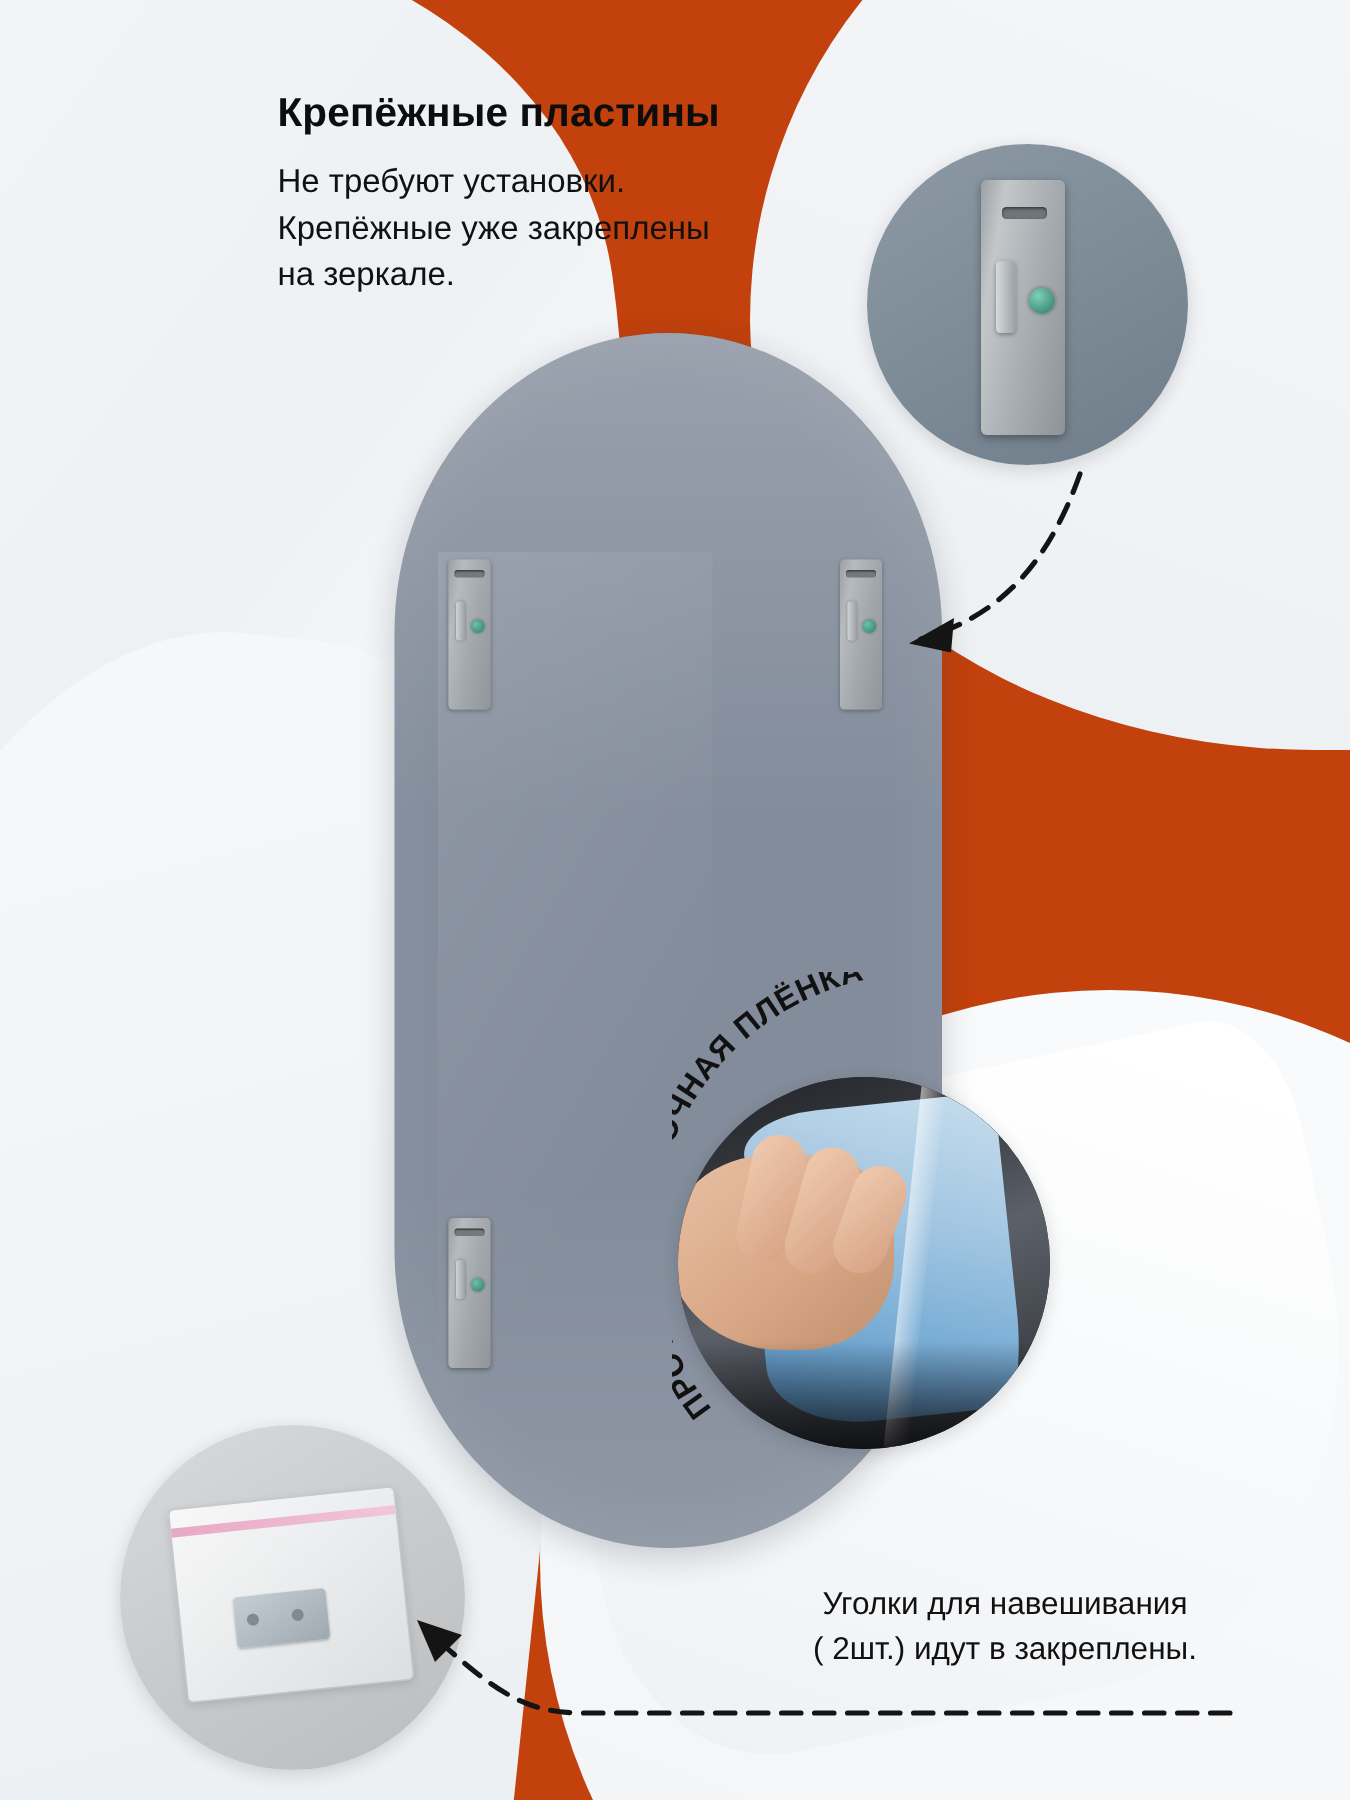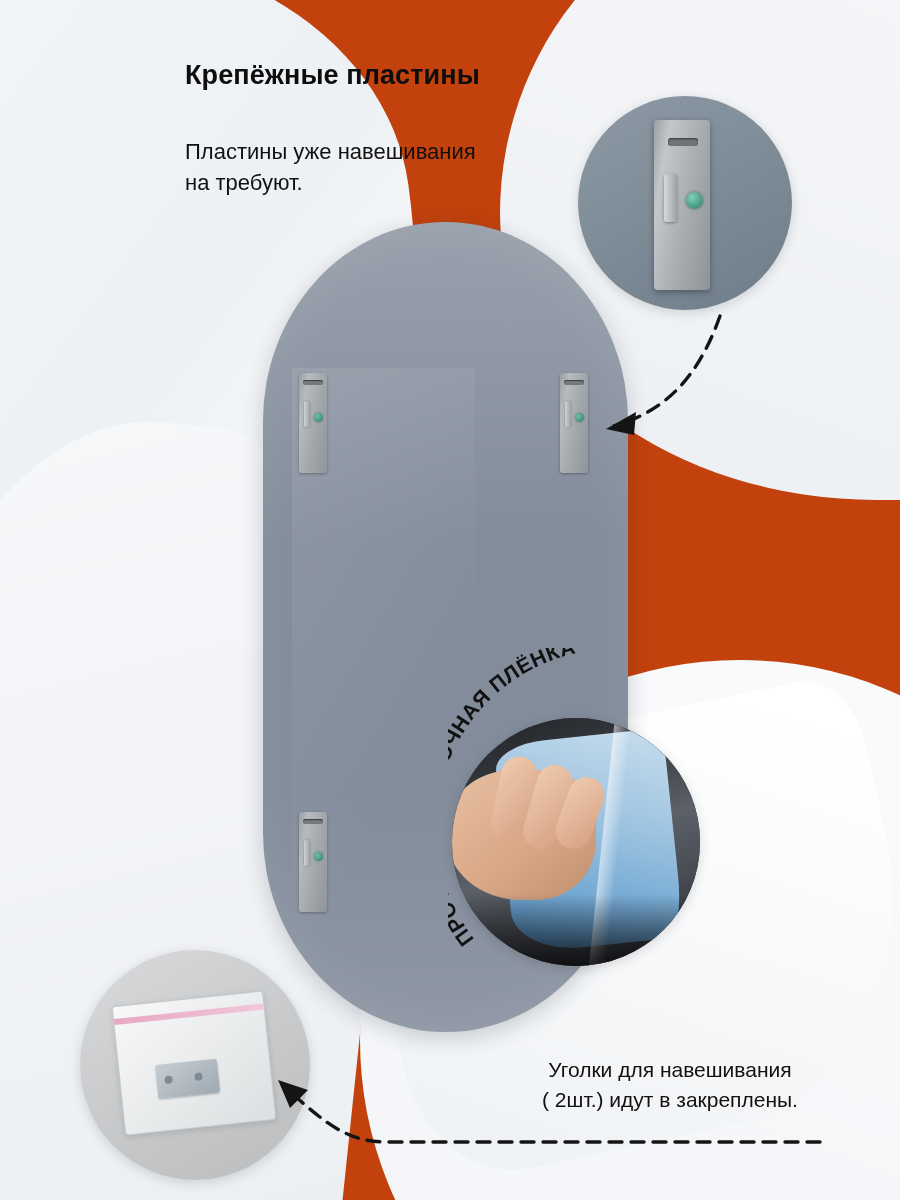--- a/index.html
+++ b/index.html
@@ -397,23 +397,23 @@
 
   <div class="bg-swoosh bg1"></div>
   <div class="bg-swoosh bg2"></div>
   <div class="bg-swoosh bg3"></div>
   <div class="bg-swoosh bg4"></div>
   <div class="bg-swoosh bg5"></div>
 
   <div class="headline">
     <h1>Крепёжные пластины</h1>
     <p>
-      <br>
-      <span>Пластины уже навешивания</span><br>
-      <span>на требуют.</span>
+      <span>Не требуют установки.</span><br>
+      <span>Крепёжные уже закреплены</span><br>
+      <span>на зеркале.</span>
     </p>
   </div>
 
   <div id="mirror">
     <div class="sheen-a"></div>
     <div class="sheen-b"></div>
     <div class="sheen-c"></div>
   </div>
 
   <div class="plate" id="plate-top-left">

